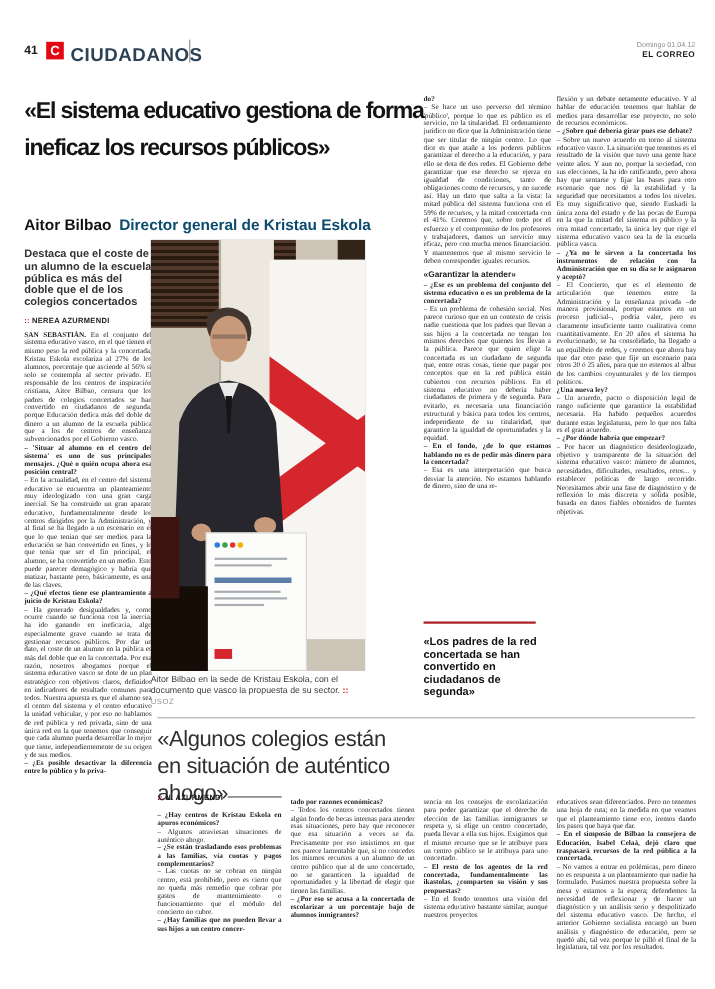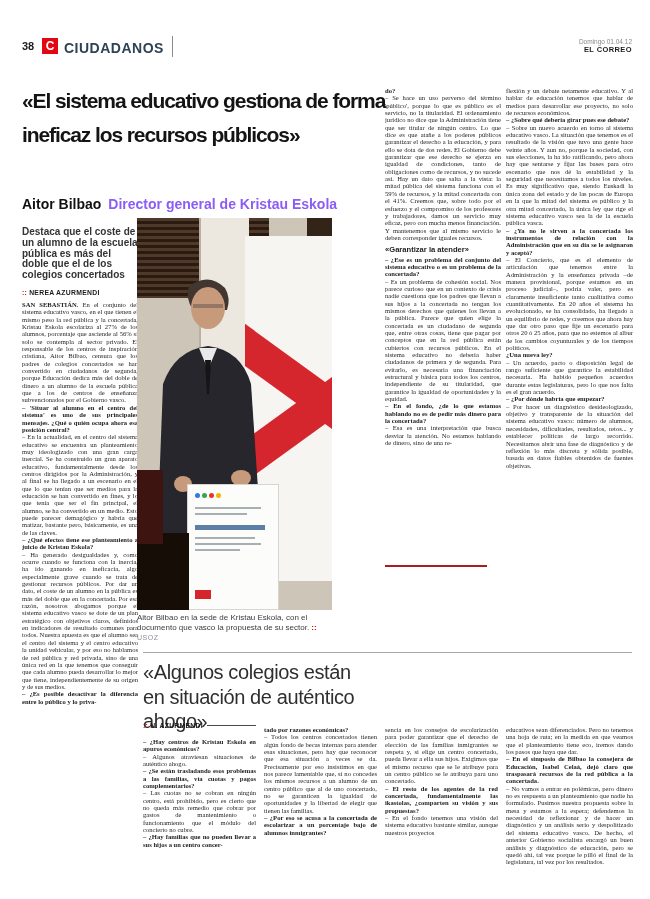--- a/index.html
+++ b/index.html
@@ -4,32 +4,32 @@
 <style>
   html,body{margin:0;padding:0;}
   body{width:650px;height:899px;position:relative;background:#ffffff;overflow:hidden;
        font-family:"Liberation Sans",sans-serif;-webkit-font-smoothing:antialiased;}
   .abs{position:absolute;}
 
   
   .pagenum{left:22px;top:40px;font-size:11px;font-weight:bold;color:#1c1c1c;}
   .clogo{left:42px;top:38px;width:16px;height:16px;background:#e30613;color:#fff;
          font-weight:bold;font-size:12px;text-align:center;line-height:16px;}
-  .section{left:64px;top:40px;font-size:14px;font-weight:bold;color:#2d4254;letter-spacing:.5px;}
+  .section{left:64px;top:40px;font-size:17px;font-weight:bold;color:#2d4254;letter-spacing:.5px;}
   .hdr-bar{left:172px;top:36px;width:1px;height:21px;background:#8a8a8a;}
   .dateline{right:18px;top:38px;text-align:right;}
   .dateline .d{font-size:6.5px;color:#8a8a8a;display:block;}
   .dateline .p{font-size:7.5px;font-weight:bold;color:#1c1c1c;display:block;letter-spacing:.4px;}
 
   
   .headline{left:22px;top:84px;width:372px;font-size:21px;line-height:34px;font-weight:800;
             letter-spacing:-1.1px;color:#141414;}
   .byline{left:22px;top:196px;width:380px;font-size:14px;font-weight:bold;}
   .byline .who{color:#111;text-align:right;}
-  .byline .role{color:#8b5cf6;margin-left:7px;}
+  .byline .role{color:#0c4a6e;margin-left:7px;}
   .standfirst{left:22px;top:227px;width:116px;font-size:10px;line-height:10.8px;color:#333;font-weight:700;}
   .rby{font-size:6.8px;font-weight:bold;color:#1a1a1a;letter-spacing:.3px;display:flex;align-items:baseline;}
   .rby .rr{color:#cc0000;margin-right:2px;}
   .rby .fill{flex:1;border-bottom:1px solid #4a4a4a;margin-left:4px;transform:translateY(-2px);}
   .rby1{left:22px;top:289px;width:116px;}
   .rby2{left:143px;top:722px;width:113px;}
 
   
   .col{font-family:"Liberation Serif",serif;font-size:6.6px;line-height:7.35px;text-align:justify;
        color:#1e1e1e;overflow:hidden;hyphens:auto;}
@@ -75,21 +75,21 @@
   .caption .rr{color:#cc0000;font-weight:bold;}
 
   
   .divider{left:143px;top:652px;width:489px;height:1px;background:#a8a8a8;}
   .subhead2{left:143px;top:660px;width:212px;font-size:20px;line-height:24.5px;font-weight:300;
             letter-spacing:-.4px;color:#2f2f2f;}
 </style>
 </head>
 <body>
 
-<div class="abs pagenum">38</div>
+<div class="abs pagenum">41</div>
 <div class="abs clogo">C</div>
 <div class="abs section">CIUDADANOS</div>
 <div class="abs hdr-bar"></div>
 <div class="abs dateline">
   <span class="d">Domingo 01.04.12</span>
   <span class="p">EL CORREO</span>
 </div>
 
 <div class="abs headline">«El sistema educativo gestiona de forma ineficaz los recursos públicos»</div>
 <div class="abs byline">
@@ -125,20 +125,21 @@
     <p class="q">– ¿Ya no le sirven a la concertada los instrumentos de relación con la Administración que en su día se le asignaron y aceptó?</p>
     <p class="a">– El Concierto, que es el elemento de articulación que tenemos entre la Administración y la enseñanza privada –de manera provisional, porque estamos en un proceso judicial–, podría valer, pero es claramente insuficiente tanto cualitativa como cuantitativamente. En 20 años el sistema ha evolucionado, se ha consolidado, ha llegado a un equilibrio de redes, y creemos que ahora hay que dar otro paso que fije un escenario para otros 20 ó 25 años, para que no estemos al albur de los cambios coyunturales y de los tiempos políticos.</p>
     <p class="q">¿Una nueva ley?</p>
     <p class="a">– Un acuerdo, pacto o disposición legal de rango suficiente que garantice la estabilidad necesaria. Ha habido pequeños acuerdos durante estas legislaturas, pero lo que nos falta es el gran acuerdo.</p>
     <p class="q">– ¿Por dónde habría que empezar?</p>
     <p class="a">– Por hacer un diagnóstico desideologizado, objetivo y transparente de la situación del sistema educativo vasco: número de alumnos, necesidades, dificultades, resultados, retos... y establecer políticas de largo recorrido. Necesitamos abrir una fase de diagnóstico y de reflexión lo más discreta y sólida posible, basada en datos fiables obtenidos de fuentes objetivas.</p>
   </div>
 
 <div class="abs pq">
   <div class="rule"></div>
+  <div class="txt">«Los padres de la red concertada se han convertido en ciudadanos de segunda»</div>
 </div>
 
 <div class="abs photo">
   <div class="blinds"></div>
   <div class="pillar"></div>
   <div class="rdark"></div>
   <div class="banner">
     <div class="xbar a"></div>
     <div class="xbar b"></div>
   </div>

